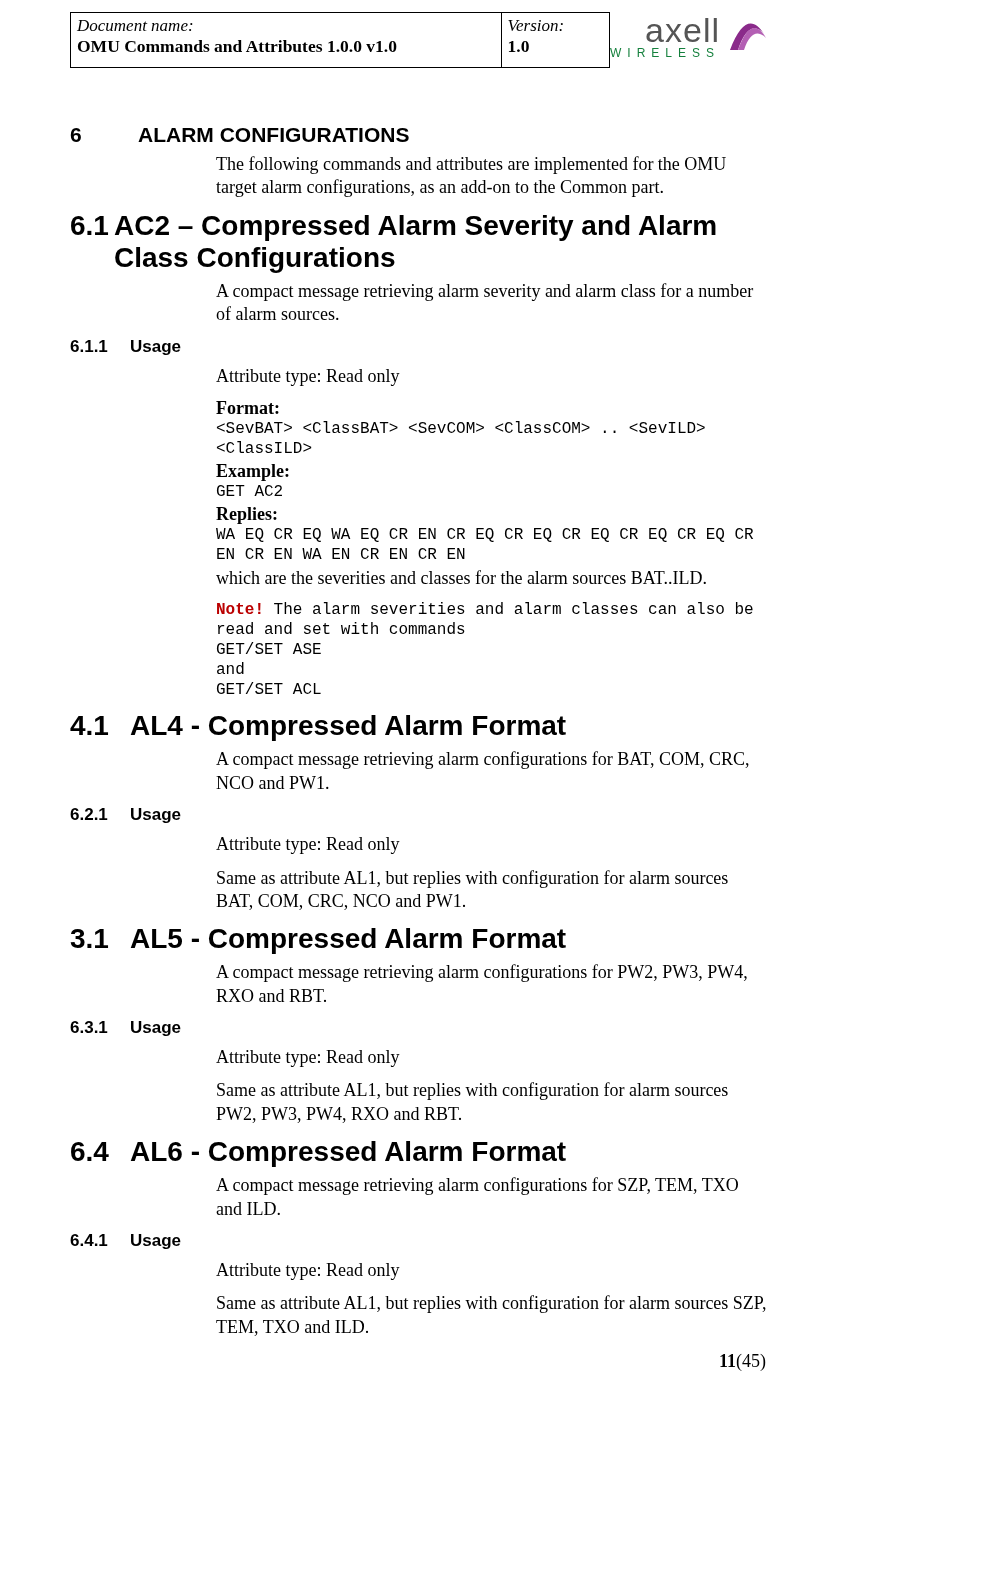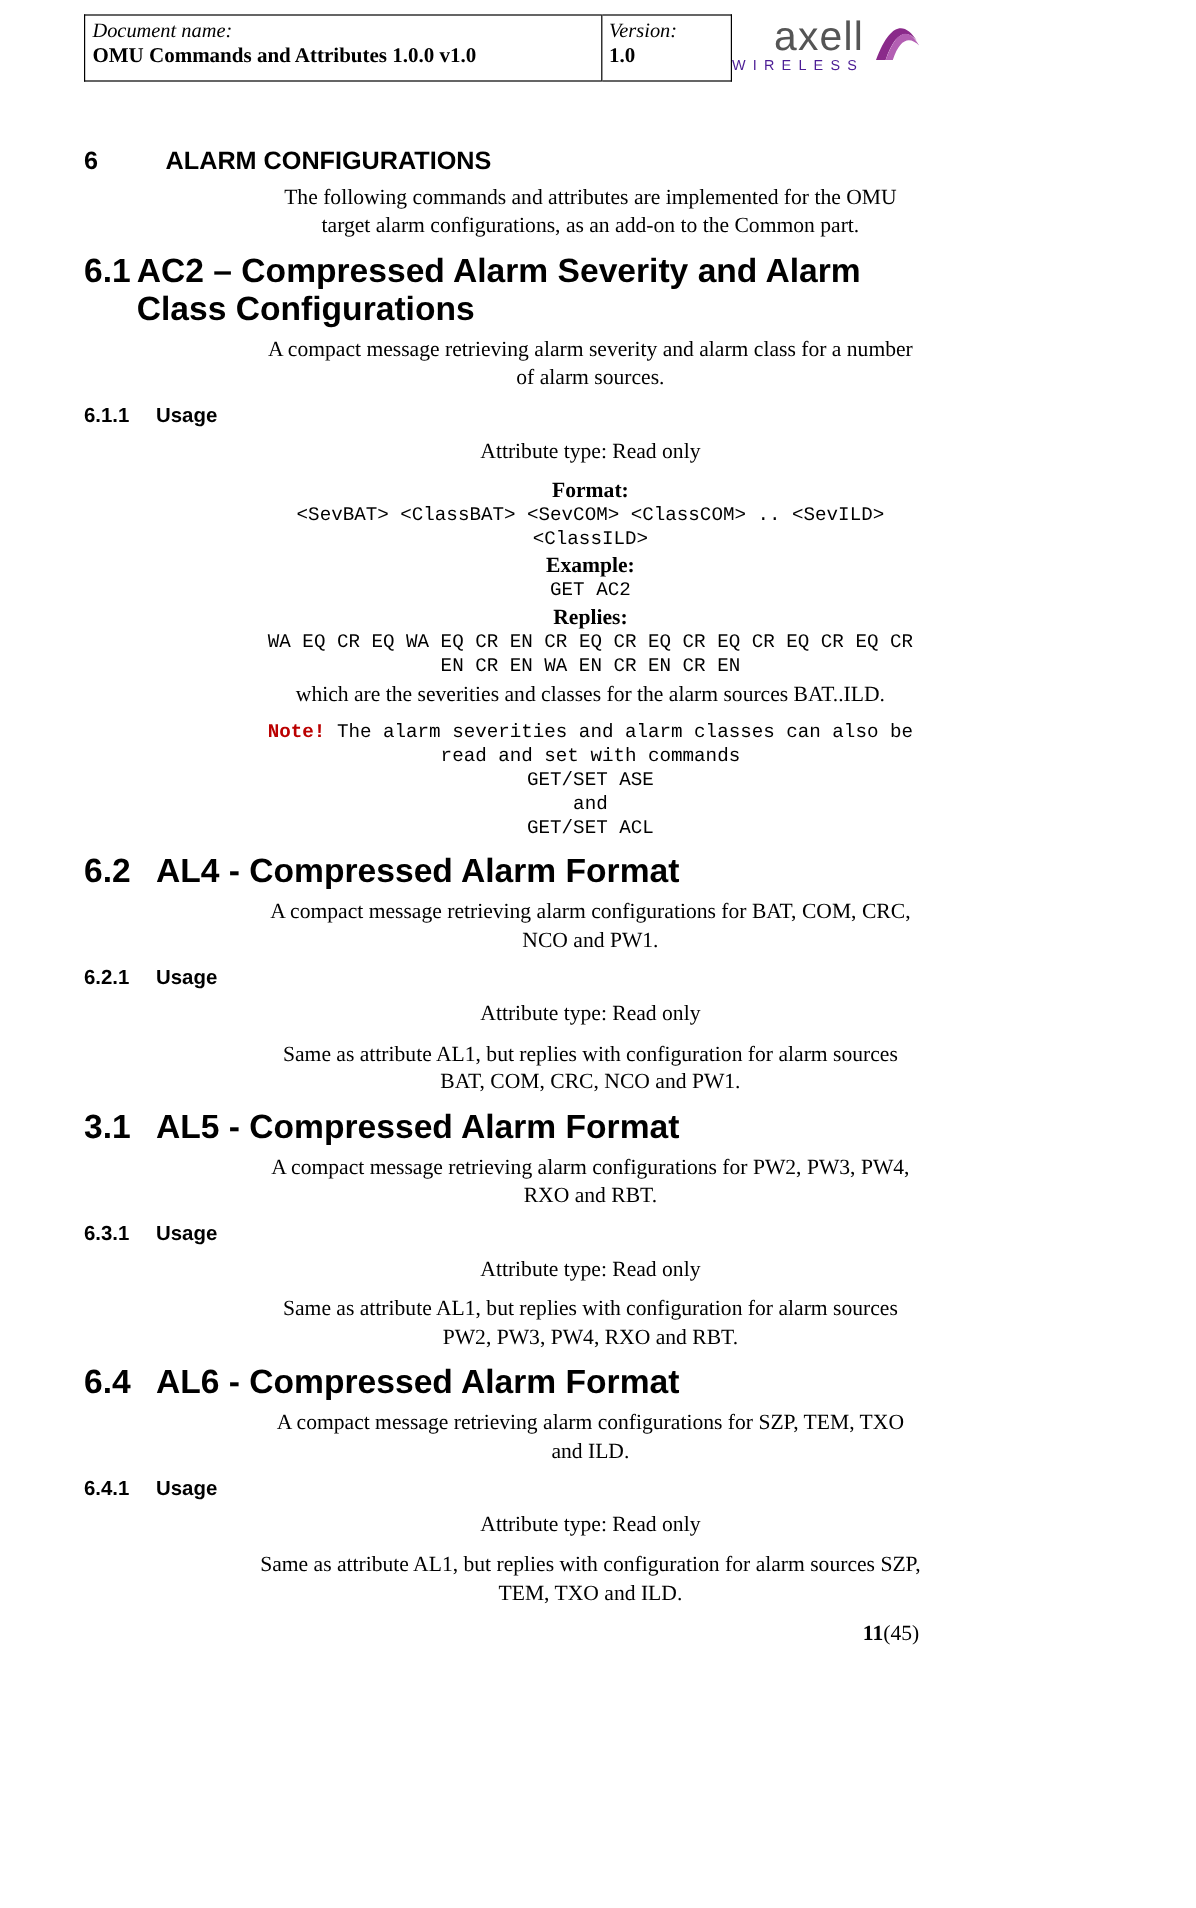--- a/index.html
+++ b/index.html
@@ -37,21 +37,21 @@
     margin-left: auto;
     display: flex;
     align-items: center;
     font-family: Arial, Helvetica, sans-serif;
     color: #666;
   }
   .logo-text {
     display:flex; flex-direction: column; align-items: flex-end; line-height: 1;
   }
   .logo-brand { font-size: 34px; letter-spacing: 1px; color:#555;}
-  .logo-sub { font-size: 12px; letter-spacing: 6px; color:#4c1d95;}
+  .logo-sub { font-size: 12px; letter-spacing: 6px; color:#15803d;}
   .logo-mark {
     margin-left: 4px;
   }
   h1.h-section {
     font-family: Arial, Helvetica, sans-serif;
     font-size: 21px;
     font-weight: bold;
     margin: 0 0 6px 0;
     display: flex;
   }
@@ -67,21 +67,21 @@
   }
   h3.h-usage {
     font-family: Arial, Helvetica, sans-serif;
     font-size: 17px;
     font-weight: bold;
     margin: 8px 0 8px 0;
     display: flex;
   }
   .ind-h2 { margin-left: 26px; }
   .ind-h3 { margin-left: 42px; }
-  .body-block { margin-left: 146px; text-align: center; }
+  .body-block { margin-left: 146px; }
   p.body {
     font-size: 18px;
     margin: 6px 0 10px 0;
     line-height: 1.3;
   }
   .label-b { font-weight: bold; font-size: 18px; margin: 2px 0 0 0;}
   pre.mono {
     font-family: "Courier New", Courier, monospace;
     font-size: 16px;
     margin: 0 0 2px 0;
@@ -160,21 +160,21 @@
     <div class="label-b">Replies:</div>
     <pre class="mono">WA EQ CR EQ WA EQ CR EN CR EQ CR EQ CR EQ CR EQ CR EQ CR EN CR EN WA EN CR EN CR EN</pre>
     <p class="body" style="margin-top:0">which are the severities and classes for the alarm sources BAT..ILD.</p>
     <pre class="mono" style="margin-top:8px"><span class="note-red">Note!</span><span> The alarm severities and alarm classes can also be read and set with commands
 GET/SET ASE
 and
 GET/SET ACL</span></pre>
   </div>
 
   <h2 class="h-sub ind-h2">
-    <span class="h-num-2">6.2</span>
+    <span class="h-num-2">4.1</span>
     <span>AL4 - Compressed Alarm Format</span>
   </h2>
   <div class="body-block">
     <p class="body">A compact message retrieving alarm configurations for  BAT, COM, CRC, NCO and PW1.</p>
   </div>
 
   <h3 class="h-usage ind-h3">
     <span class="h-num-3">6.2.1</span>
     <span>Usage</span>
   </h3>

